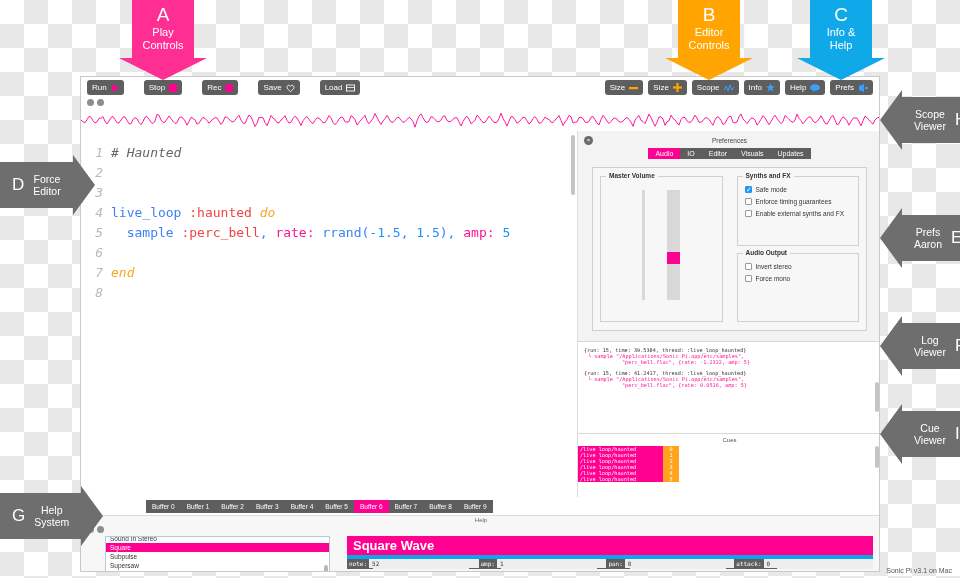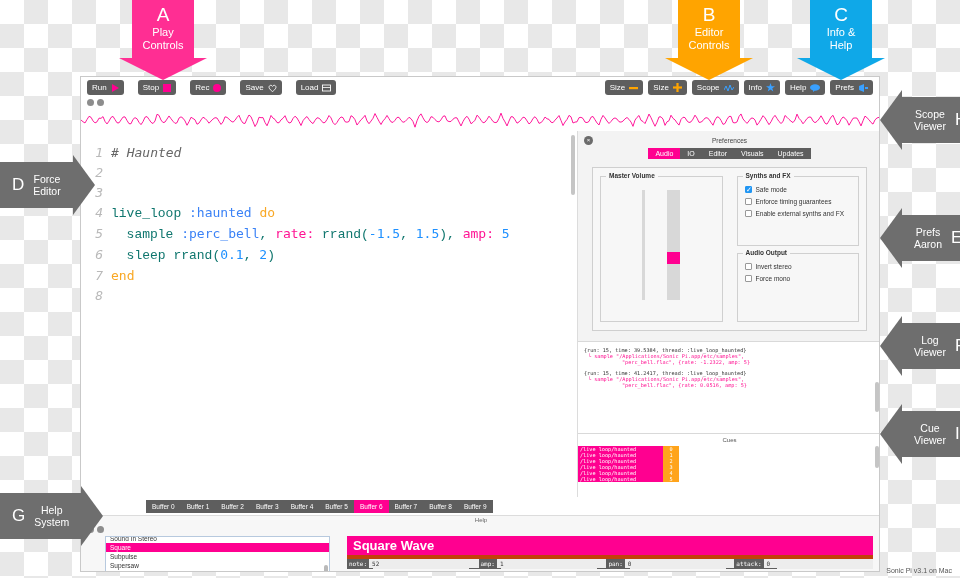--- a/index.html
+++ b/index.html
@@ -27,21 +27,21 @@
     background: #ffffff;
     border: 1px solid #c9c9c9;
     overflow: hidden;
   }
 
   
   .toolbar {
     position: absolute; left:0; top:0; width:100%; height: 24px;
     background: #ffffff;
   }
-  .tb-left { position:absolute; left: 6px; top: 3px; display:flex; gap: 14px; align-items:center;}
+  .tb-left { position:absolute; left: 6px; top: 3px; display:flex; gap: 20px; align-items:center;}
   .tb-right { position:absolute; right: 6px; top: 3px; display:flex; gap: 5px; align-items:center;}
   .tbtn {
     display:flex; align-items:center; gap:4px;
     background: #5e5e5e; color: #ffffff;
     border-radius: 3px;
     height: 15px; padding: 0 5px;
     font-size: 8px; line-height: 15px;
     white-space: nowrap;
     cursor: pointer;
   }
@@ -67,24 +67,24 @@
     color:#b9b9b9; font-family: "DejaVu Sans Mono", monospace; font-size: 13px;
     font-style: italic;
   }
   .code {
     font-family: "DejaVu Sans Mono", monospace; font-size: 13px;
     color:#222; white-space: pre;
   }
   .codearea { padding-top: 12px; }
   .gutter-line { line-height: 20px; }
   .c-com { color:#666666; font-style: italic; }
-  .c-kw  { color:#f9a825; }
-  .c-sym { color:#3b82f6; }
+  .c-kw  { color:#f9a825;font-style:italic; }
+  .c-sym { color:#ef4444; }
   .c-num { color:#1e90ff; }
-  .c-fn  { color:#0f766e;font-family:Liberation Mono, monospace; }
+  .c-fn  { color:#3b82f6; }
   .c-pink{ color:#ff1493; }
 
   
   #rightcol {
     position:absolute; left: 497px; top: 54px; width: 303px; height: 366px;
     background:#f7f7f7;
   }
   
   #prefs {
     position:absolute; left:0; top:0; width:303px; height: 211px;
@@ -341,21 +341,20 @@
         <div class="gutter-line">
           <span class="ln">4</span>
           <span class="code"><span class="c-fn">live_loop </span><span class="c-sym">:haunted</span><span class="c-fn"> </span><span class="c-kw">do</span></span>
         </div>
         <div class="gutter-line">
           <span class="ln">5</span>
           <span class="code"><span class="c-fn">  sample </span><span class="c-sym">:perc_bell</span><span class="c-fn">, </span><span class="c-pink">rate:</span><span class="c-fn"> rrand(</span><span class="c-num">-1.5</span><span class="c-fn">, </span><span class="c-num">1.5</span><span class="c-fn">), </span><span class="c-pink">amp:</span><span class="c-fn"> </span><span class="c-num">5</span></span>
         </div>
         <div class="gutter-line">
           <span class="ln">6</span>
-          <span class="code"><span class="c-fn">  sleep rrand(</span><span class="c-num">0.1</span><span class="c-fn">, </span><span class="c-num">2</span><span class="c-fn">)</span></span>
         </div>
         <div class="gutter-line">
           <span class="ln">7</span>
           <span class="code"><span class="c-kw">end</span></span>
         </div>
         <div class="gutter-line">
           <span class="ln">8</span>
           <span class="code"></span>
         </div>
       </div>
@@ -495,21 +494,21 @@
       <div id="help-list">
           <div style="font-size: 6.5px; padding: 1px 4px; color: rgb(51, 51, 51); margin-top: -3px;">Sound In Stereo</div>
           <div style="font-size: 6.5px; padding: 1px 4px; background: rgb(255, 0, 144); color: rgb(255, 255, 255);">Square</div>
           <div style="font-size: 6.5px; padding: 1px 4px; color: rgb(51, 51, 51);">Subpulse</div>
           <div style="font-size: 6.5px; padding: 1px 4px; color: rgb(51, 51, 51);">Supersaw</div>
           <div style="font-size: 6.5px; padding: 1px 4px; color: rgb(51, 51, 51);">Tb303</div>
         </div>
       <div class="vscroll" style="top:28px;height:20px;right:1px;background:#b9b9b9;"></div>
     </div>
 
-    <div style="position:absolute;left:266px;top:20px;right:8px;bottom:4px;background:#c2410c;overflow:hidden;">
+    <div style="position:absolute;left:266px;top:20px;right:8px;bottom:4px;background:#0ea5e9;overflow:hidden;">
       <div style="background:#ff0090;color:#fff;font-size:13px;font-weight:bold;padding:2px 6px;">Square Wave</div>
       <div id="param-table" style="margin-top:4px;">
           <div style="display: flex; font-family: &quot;DejaVu Sans Mono&quot;, monospace; font-size: 6px;">
             <span style="background: rgb(94, 94, 94); color: rgb(255, 255, 255); padding: 1px 2px; white-space: nowrap;">note:</span>
             <span style="background: rgb(237, 237, 237); color: rgb(51, 51, 51); padding: 1px 3px; flex: 1 1 0%; white-space: nowrap;">52</span>
             <span style="background: rgb(94, 94, 94); color: rgb(255, 255, 255); padding: 1px 2px; white-space: nowrap;">amp:</span>
             <span style="background: rgb(237, 237, 237); color: rgb(51, 51, 51); padding: 1px 3px; flex: 1 1 0%; white-space: nowrap;">1</span>
             <span style="background: rgb(94, 94, 94); color: rgb(255, 255, 255); padding: 1px 2px; white-space: nowrap;">pan:</span>
             <span style="background: rgb(237, 237, 237); color: rgb(51, 51, 51); padding: 1px 3px; flex: 1 1 0%; white-space: nowrap;">0</span>
             <span style="background: rgb(94, 94, 94); color: rgb(255, 255, 255); padding: 1px 2px; white-space: nowrap;">attack:</span>

